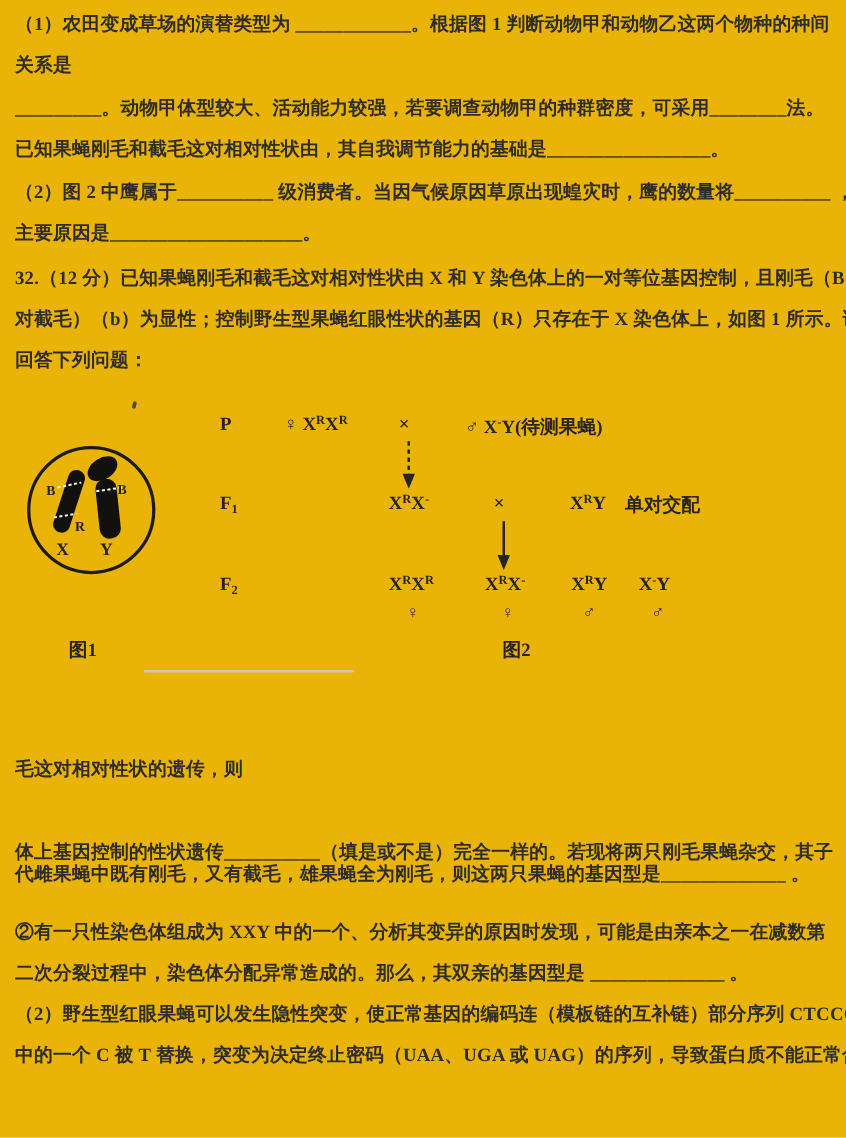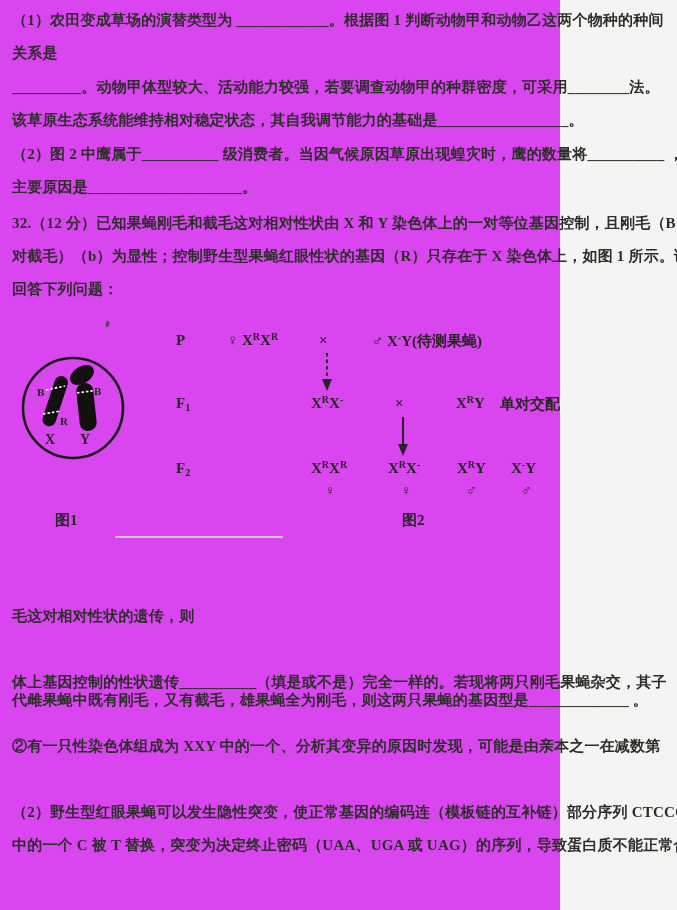--- a/index.html
+++ b/index.html
@@ -3,22 +3,22 @@
 <meta charset="utf-8">
 <style>
   html,body{margin:0;padding:0;}
   body{
     width:677px;height:910px;
     background:#f4f4f2;
     font-family:"Liberation Serif","DejaVu Serif",serif;
     overflow:hidden;
   }
   #sheet{
-    position:relative;width:560px;height:910px;
-    background:#d946ef;color:#2e2d2b;
+    position:relative;width:677px;height:910px;
+    background:#eab308;color:#2e2d2b;
   }
   .tl{
     position:absolute;left:12px;
     white-space:nowrap;
     font-size:15px;font-weight:600;
     letter-spacing:0.2px;line-height:20px;
   }
   .figure{position:absolute;top:315px;left:0;width:677px;height:232px;}
   .fg-item{
     position:absolute;white-space:nowrap;
@@ -35,21 +35,21 @@
   .speck{position:absolute;left:106px;top:6px;width:3px;height:6px;background:#4a4a46;border-radius:2px;transform:rotate(15deg);}
 </style>
 </head>
 <body>
 
 <div id="sheet">
 
   <div class="tl" style="top:10px">（1）农田变成草场的演替类型为 ____________。根据图 1 判断动物甲和动物乙这两个物种的种间</div>
   <div class="tl" style="top:43px">关系是</div>
   <div class="tl" style="top:77px">_________。动物甲体型较大、活动能力较强，若要调查动物甲的种群密度，可采用________法。</div>
-  <div class="tl" style="top:110px">该草原生态系统能维持相对稳定状态，其自我调节能力的基础是_________________。</div>
+  <div class="tl" style="top:110px">已知果蝇刚毛和截毛这对相对性状由，其自我调节能力的基础是_________________。</div>
   <div class="tl" style="top:144px">（2）图 2 中鹰属于__________ 级消费者。当因气候原因草原出现蝗灾时，鹰的数量将__________ ，</div>
   <div class="tl" style="top:177px">主要原因是____________________。</div>
 
   <div class="tl" style="top:213px">32.（12 分）已知果蝇刚毛和截毛这对相对性状由 X 和 Y 染色体上的一对等位基因控制，且刚毛（B）</div>
   <div class="tl" style="top:246px">对截毛）（b）为显性；控制野生型果蝇红眼性状的基因（R）只存在于 X 染色体上，如图 1 所示。请</div>
   <div class="tl" style="top:279px">回答下列问题：</div>
 
   <div class="figure">
 
     <span class="speck"></span>
@@ -110,16 +110,17 @@
 
     <span class="fg-item caption" style="left:402px;top:196px">图2</span>
 
     <span class="smudge"></span>
   </div>
 
   <div class="tl" style="top:606px">毛这对相对性状的遗传，则</div>
   <div class="tl" style="top:672px">体上基因控制的性状遗传__________（填是或不是）完全一样的。若现将两只刚毛果蝇杂交，其子</div>
   <div class="tl" style="top:690px">代雌果蝇中既有刚毛，又有截毛，雄果蝇全为刚毛，则这两只果蝇的基因型是_____________ 。</div>
   <div class="tl" style="top:736px">②有一只性染色体组成为 XXY 中的一个、分析其变异的原因时发现，可能是由亲本之一在减数第</div>
+  <div class="tl" style="top:769px">二次分裂过程中，染色体分配异常造成的。那么，其双亲的基因型是 ______________ 。</div>
   <div class="tl" style="top:802px">（2）野生型红眼果蝇可以发生隐性突变，使正常基因的编码连（模板链的互补链）部分序列 CTCCCA</div>
   <div class="tl" style="top:835px">中的一个 C 被 T 替换，突变为决定终止密码（UAA、UGA 或 UAG）的序列，导致蛋白质不能正常合成。</div>
 
 </div>
 
 </body></html>

